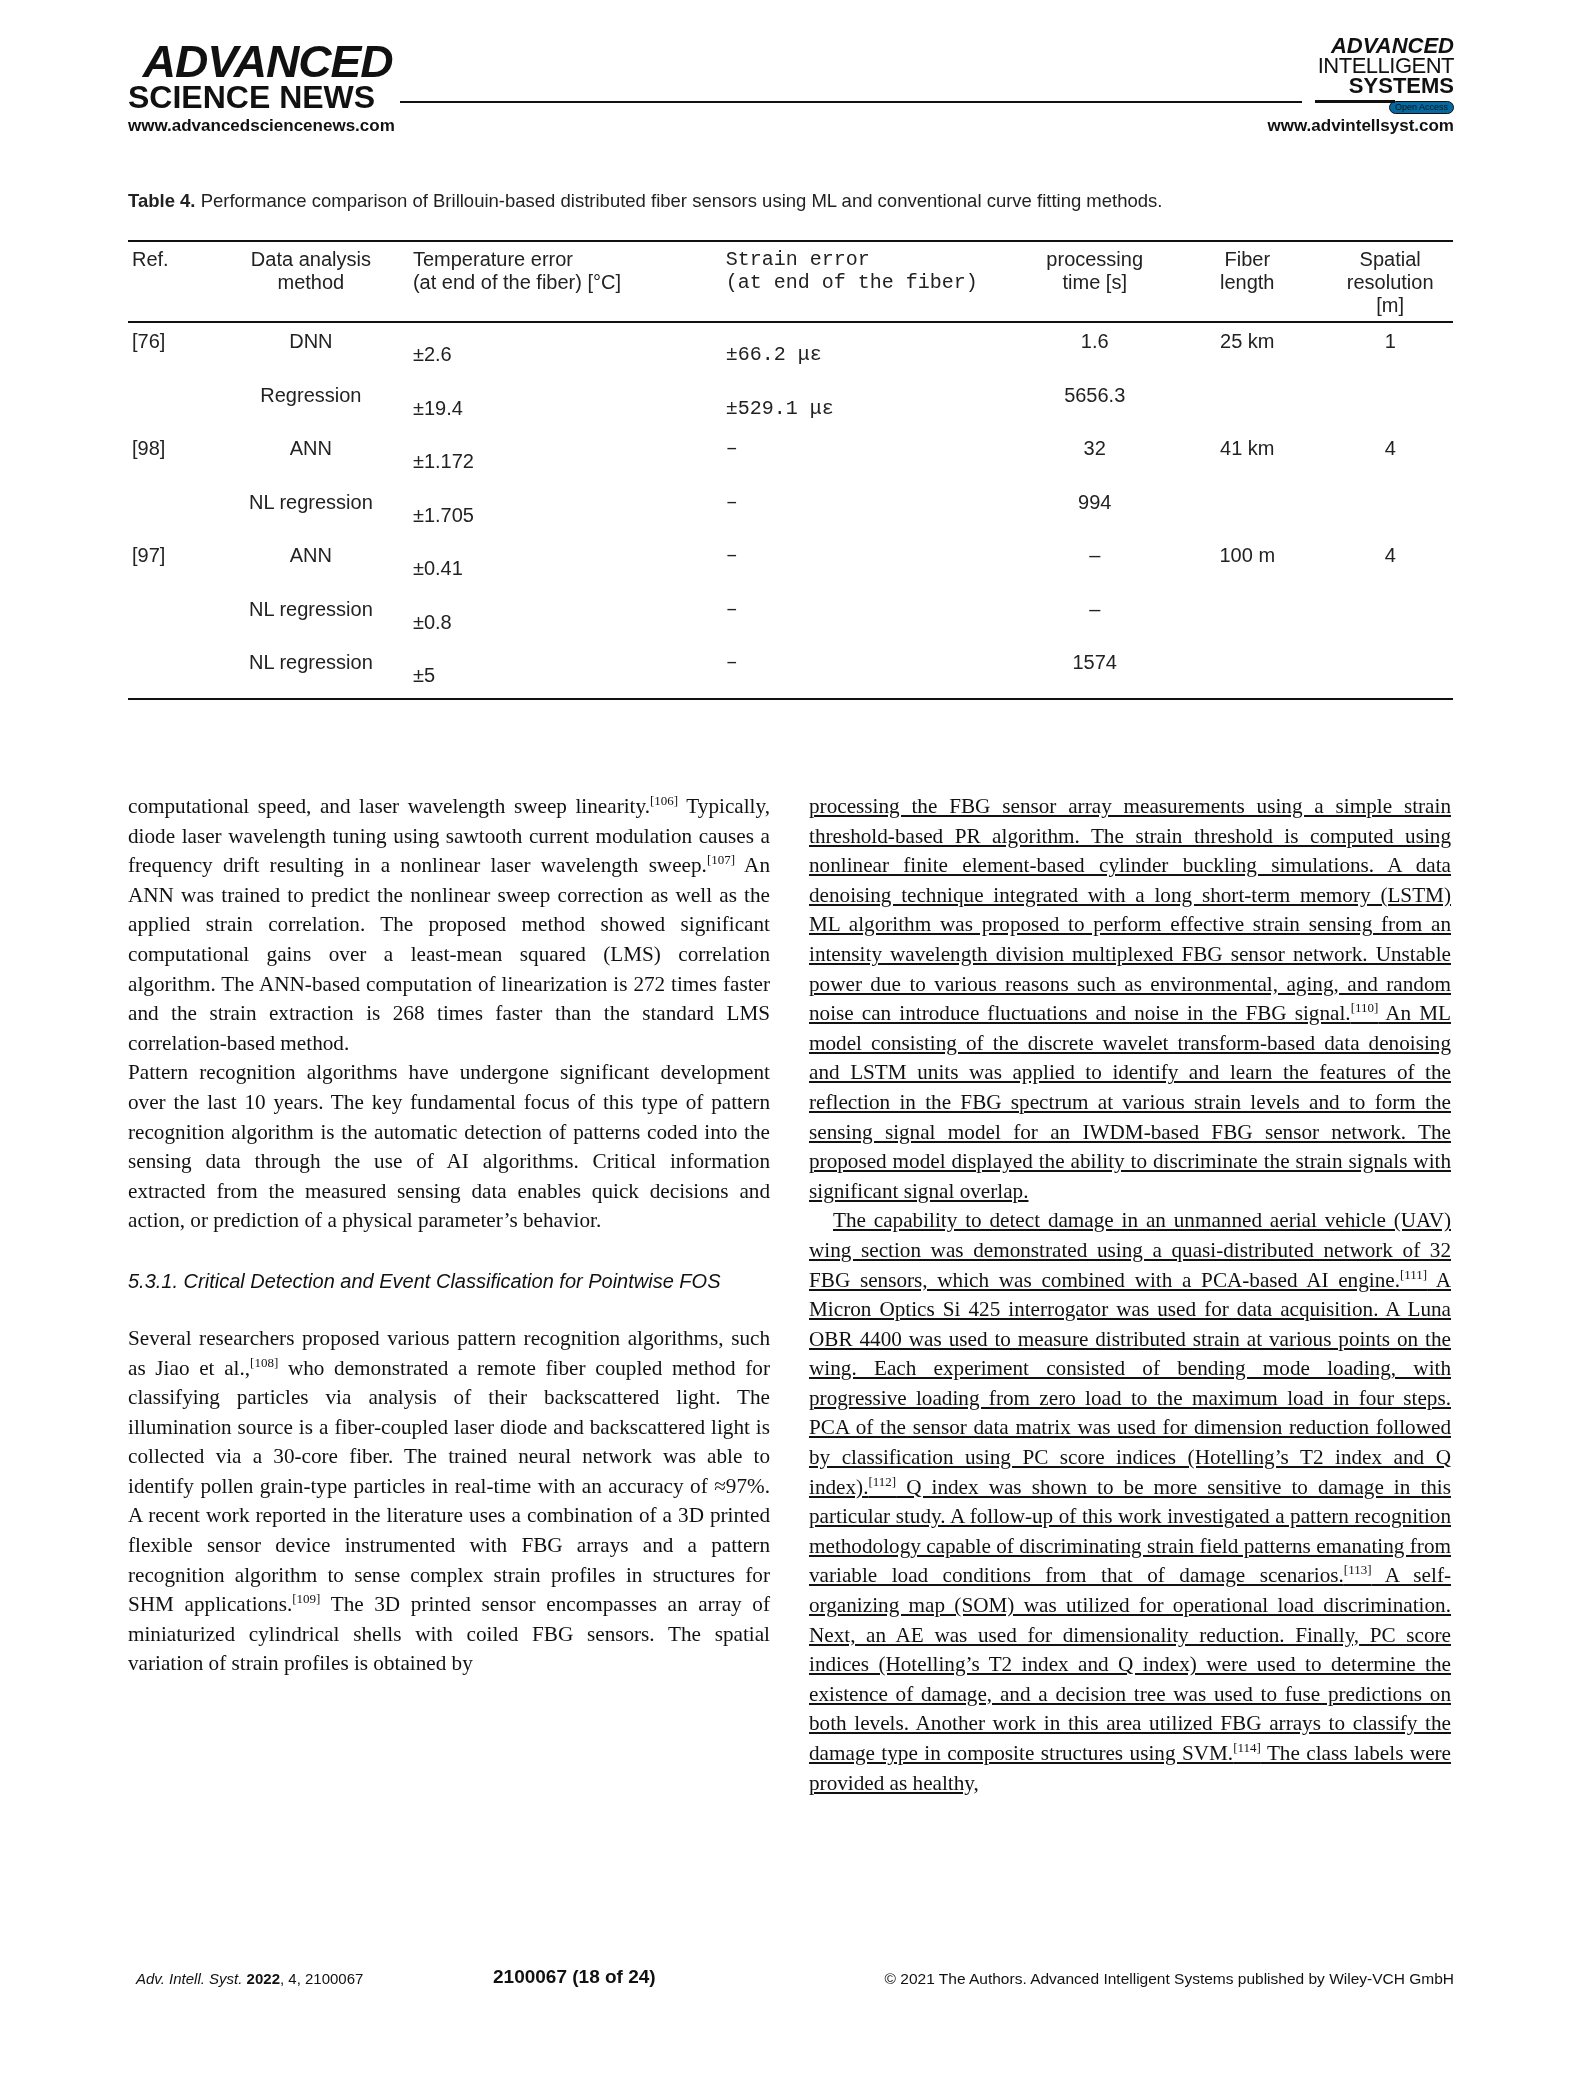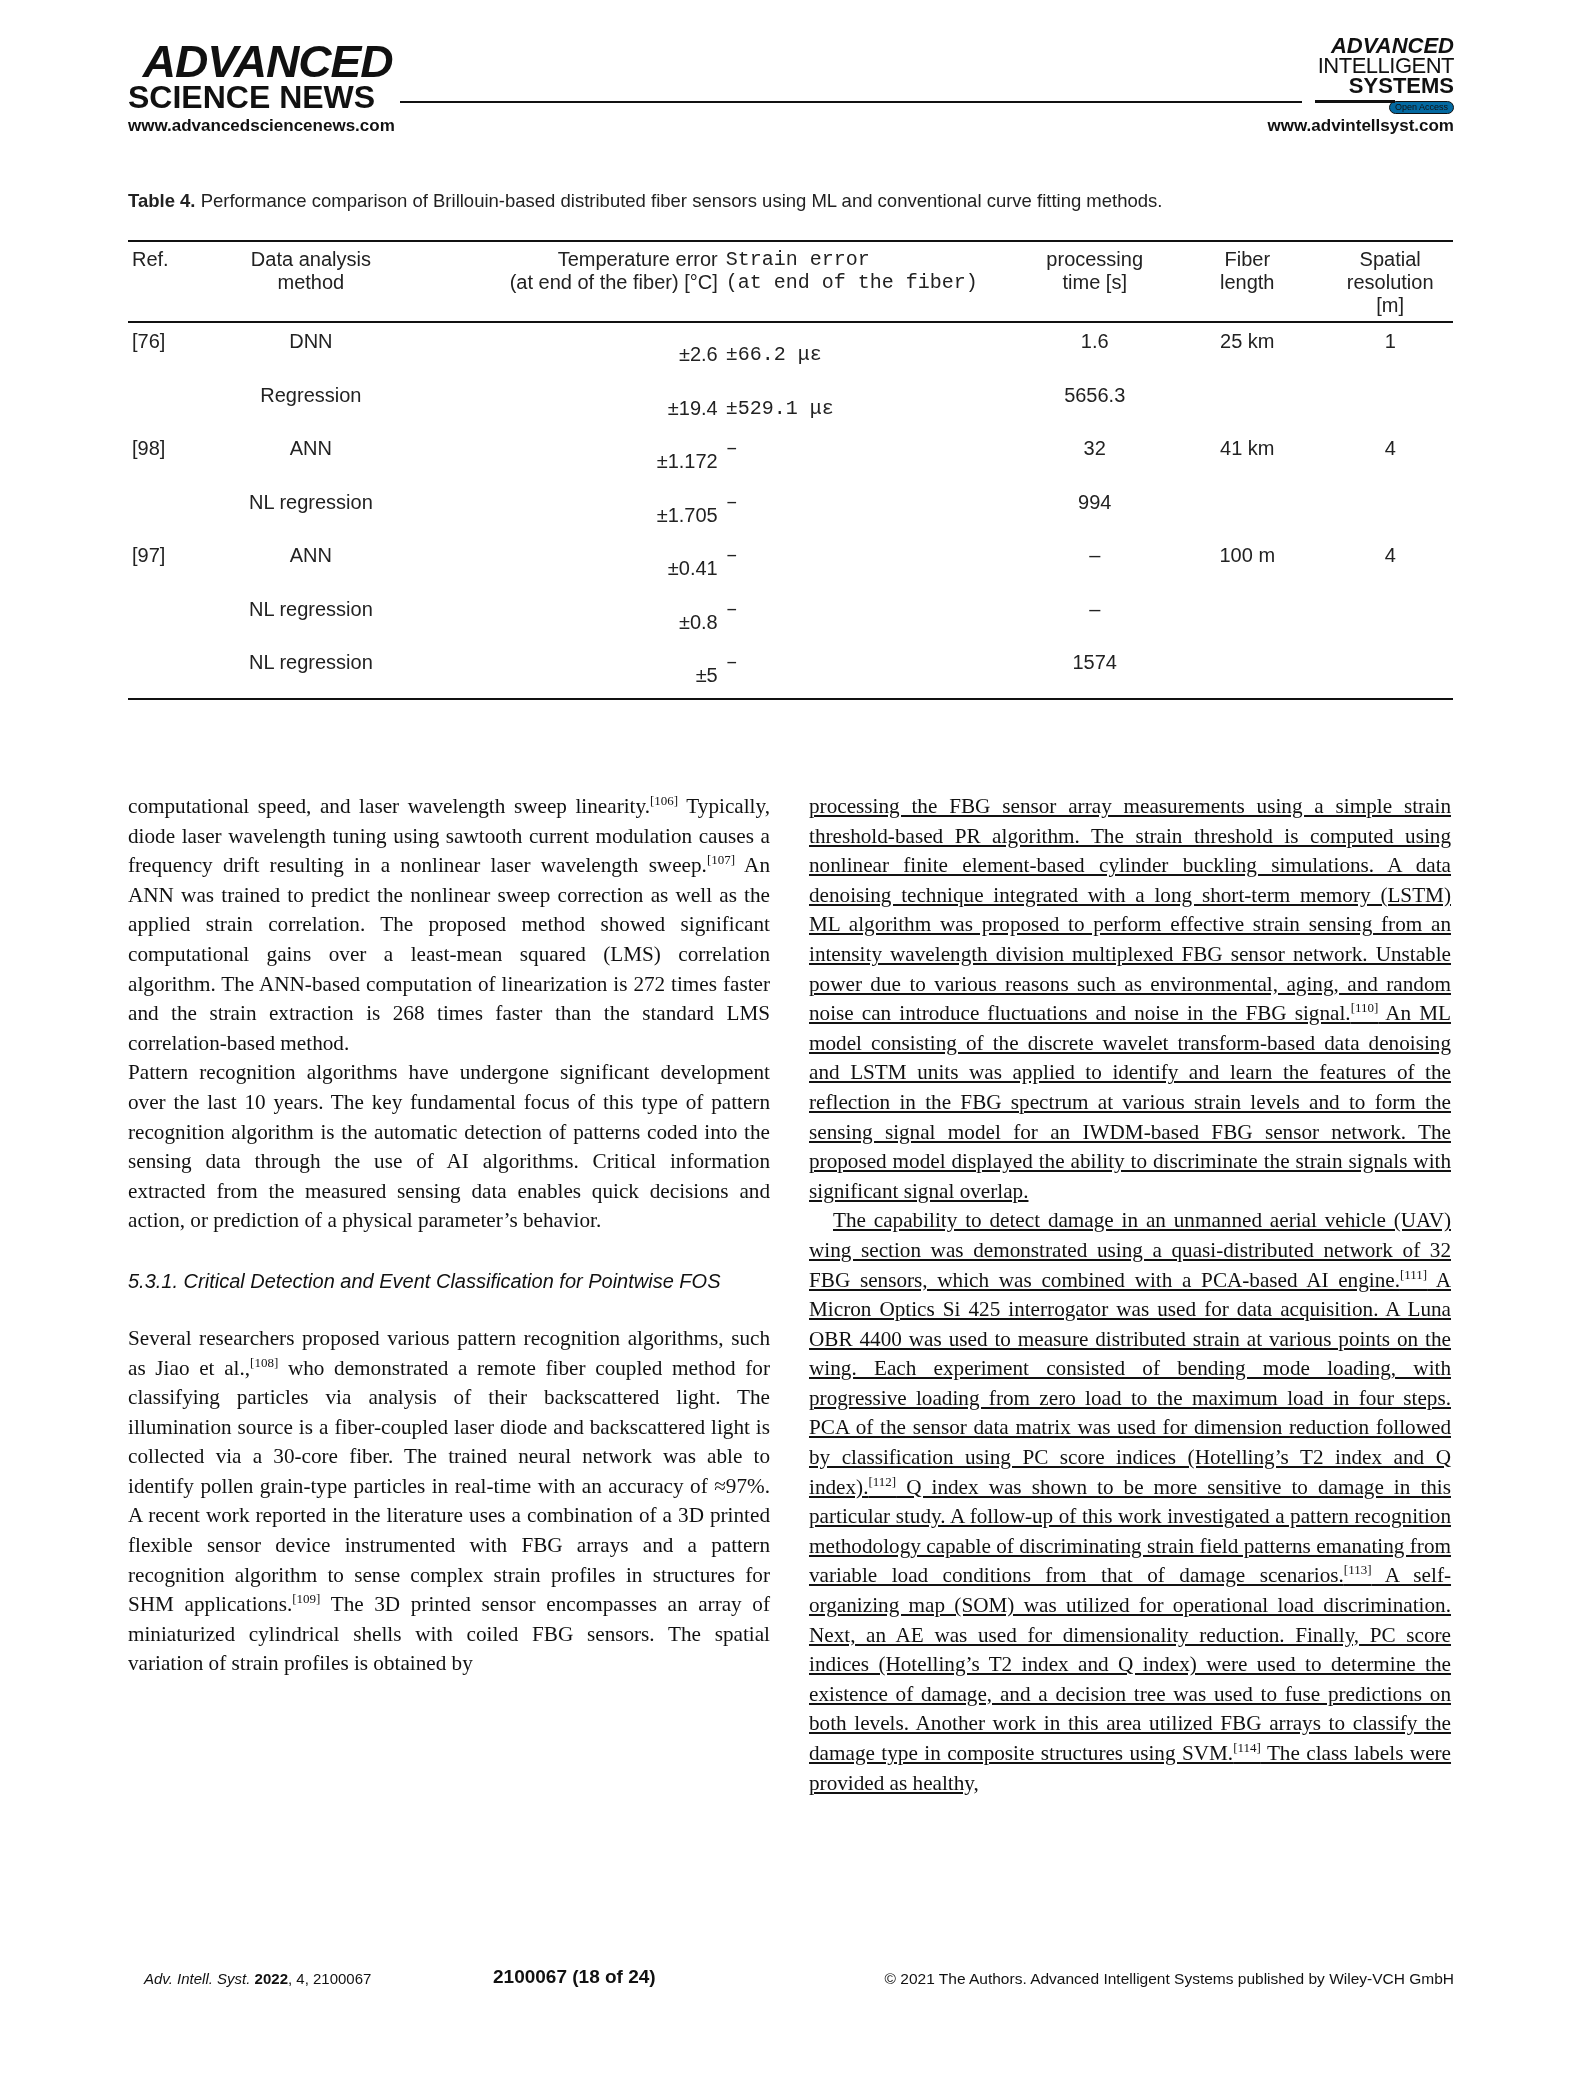--- a/index.html
+++ b/index.html
@@ -23,42 +23,42 @@
   .tbl-caption { position: absolute; left: 128px; top: 190px; font-family: "Liberation Sans", sans-serif; font-size: 18.5px; color: #222; }
   .tbl-caption b { font-weight: 700; }
   table.perf { position: absolute; left: 128px; top: 240px; width: 1325px; border-collapse: collapse; font-family: "Liberation Sans", sans-serif; font-size: 20px; color: #222; }
   table.perf thead tr { border-top: 2.5px solid #111; border-bottom: 2.5px solid #111; }
   table.perf th { font-weight: 400; padding: 6px 4px 4px; line-height: 23px; vertical-align: top; }
   table.perf td { height: 53.5px; padding: 0 4px; vertical-align: top; position: relative; }
   table.perf tbody tr:first-child td { padding-top: 0; }
   table.perf tbody { border-bottom: 2.5px solid #111; }
   .c-ref { width: 80px; text-align: left; }
   .c-meth { width: 195px; text-align: center; }
-  .c-temp { width: 320px; text-align: right; }
+  .c-temp { width: 320px; text-align: left; }
   .c-strain { width: 310px; text-align: left; font-family: Liberation Mono, monospace; }
   .c-proc { width: 140px; text-align: center; }
   .c-len { width: 160px; text-align: center; }
   .c-res { width: 120px; text-align: center; }
   th.c-ref { text-align: left; }
   td .top { display: block; padding-top: 7px; }
   td .low { display: block; padding-top: 20px; }
 
   
   .col { position: absolute; width: 642px; font-family: "Liberation Serif", "DejaVu Serif", serif; font-size: 21.2px; line-height: 29.6px; color: #111; text-align: justify; }
   .col p { margin: 0; }
   .col-left { left: 128px; top: 792px; }
   .col-right { left: 809px; top: 792px; text-decoration: underline; }
   .indent { text-indent: 24px; }
   sup { font-size: 13px; line-height: 0; vertical-align: 8px; }
   .h-sec { font-family: "Liberation Sans", "DejaVu Sans", sans-serif; font-weight: 700; font-size: 20px; line-height: 31px; text-align: left; margin: 30px 0 28px !important; }
   .h-sub { font-family: "Liberation Sans", "DejaVu Sans", sans-serif; font-style: italic; font-size: 20px; line-height: 30px; text-align: left; margin: 30px 0 28px !important; }
 
   
   .ftr { position: absolute; top: 1970px; font-family: "Liberation Sans", sans-serif; color: #111; }
-  .ftr-left { left: 144px; font-size: 15px; }
+  .ftr-left { left: 136px; font-size: 15px; }
   .ftr-mid { left: 493px; font-size: 19px; font-weight: 700; top: 1966px; }
   .ftr-right { right: 134px; font-size: 15.5px; }
 </style>
 </head>
 <body>
 
 <div class="hdr-left">
   <div class="logo-adv">ADVANCED</div>
   <div class="logo-sci">SCIENCE NEWS</div>
 </div>

